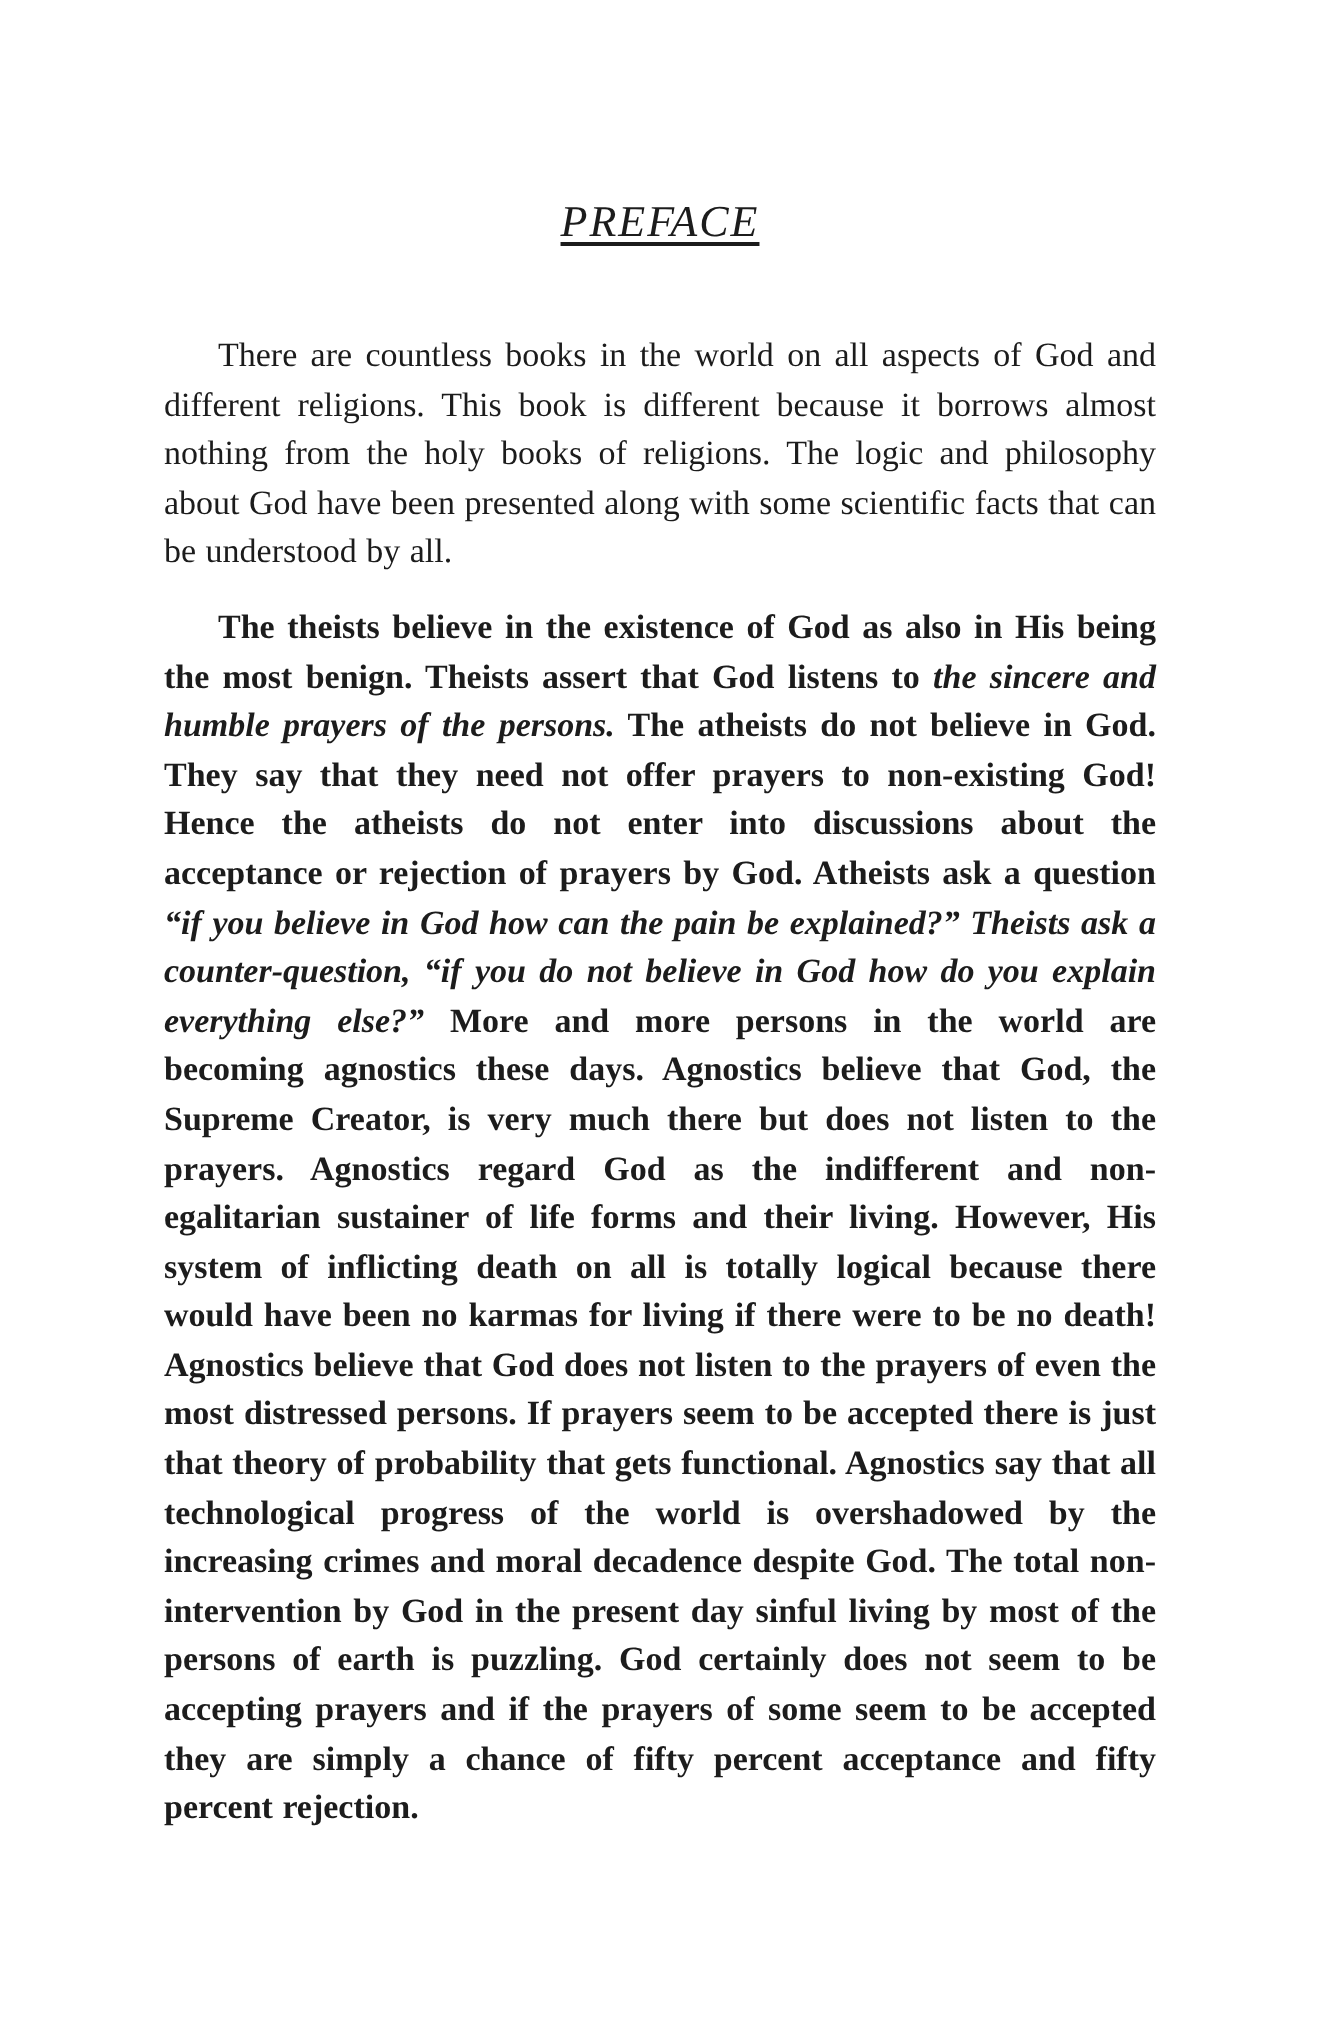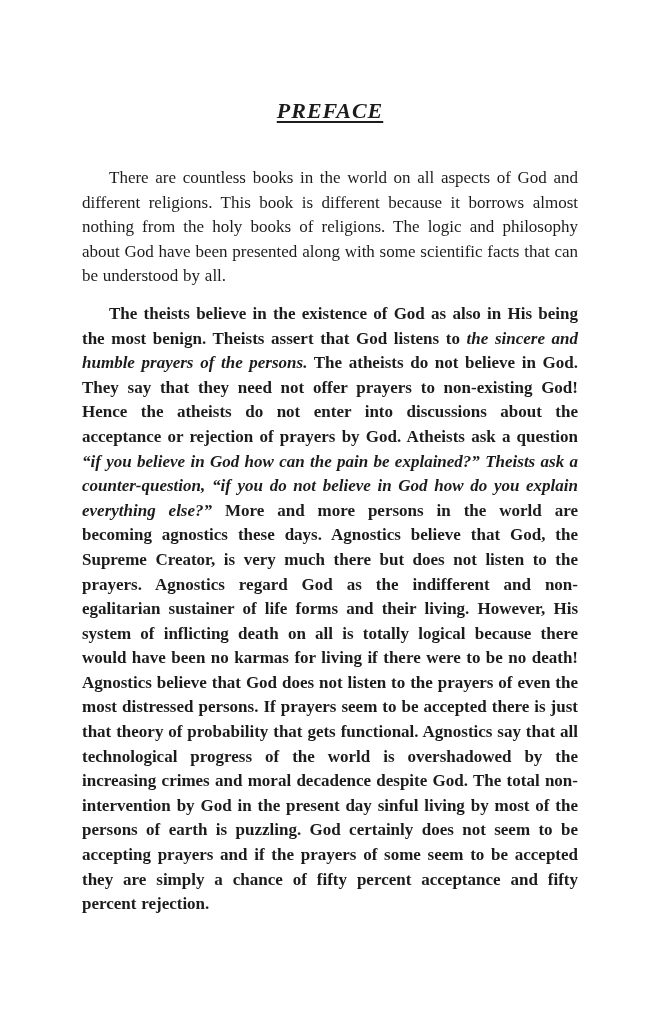--- a/index.html
+++ b/index.html
@@ -17,21 +17,21 @@
   .page {
     box-sizing: border-box;
     width: 660px;
     height: 1020px;
     padding: 98px 82px 60px 82px;
     background: #ffffff;
   }
   .page-title {
     text-align: center;
     font-size: 22px;
-    font-weight: bold;
+    font-weight: normal;
     font-style: italic;
     letter-spacing: 1px;
     margin: 0 0 42px 0;
   }
   .page-title span {
     text-decoration: underline;
     text-underline-offset: 3px;
   }
   .body-text p.para {
     margin: 13px 0 11px 0;

